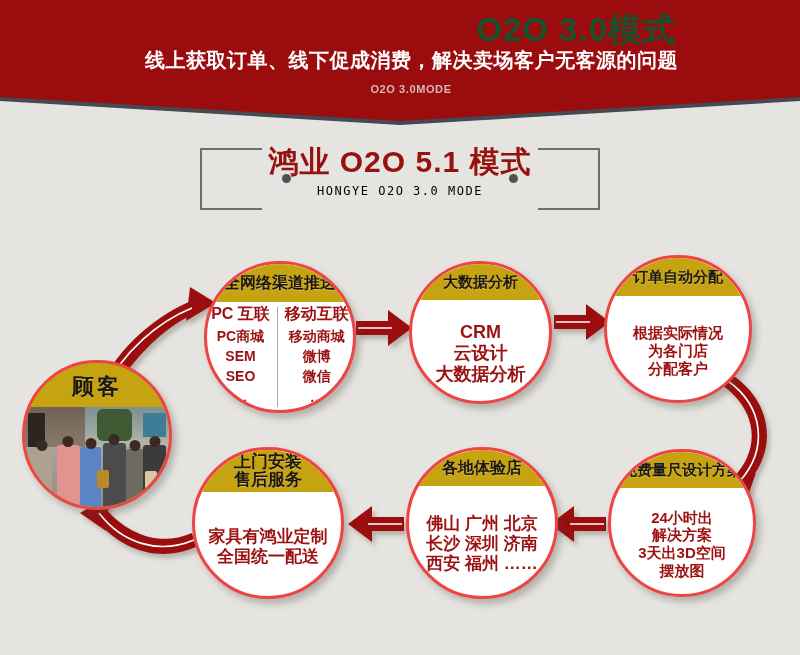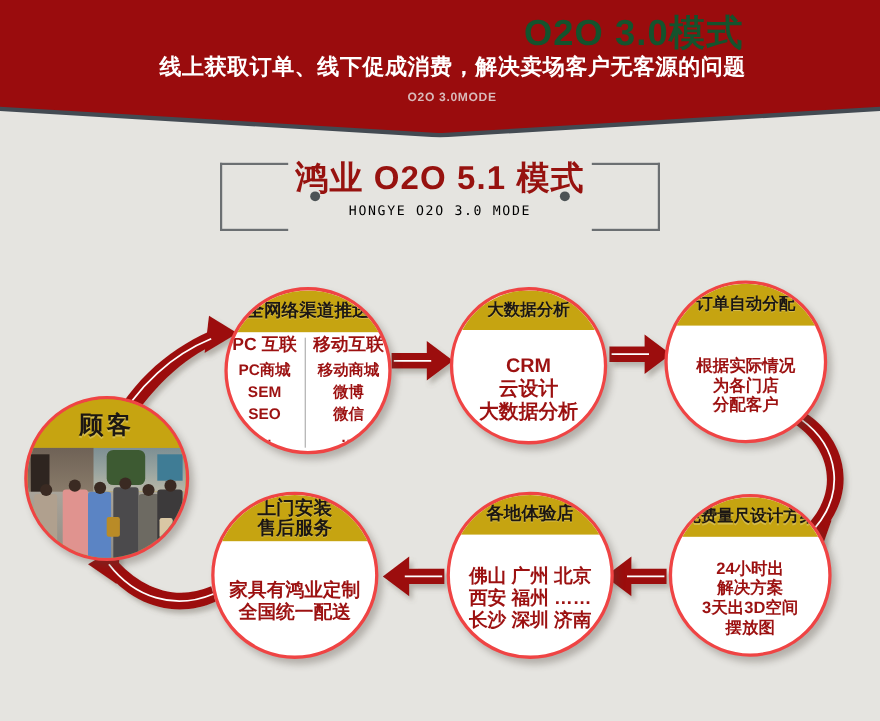--- a/index.html
+++ b/index.html
@@ -311,22 +311,22 @@
         <div>解决方案</div>
         <div>3天出3D空间</div>
         <div>摆放图</div>
       </div>
     </div>
 
     <div class="node" id="n5">
       <div class="cap">各地体验店</div>
       <div class="body">
         <div>佛山 广州 北京</div>
+        <div>长沙 深圳 济南</div>
         <div>西安 福州 ……</div>
-        <div>长沙 深圳 济南</div>
       </div>
     </div>
 
     <div class="node" id="n6">
       <div class="cap">
         <span>上门安装</span>
         <span>售后服务</span>
       </div>
       <div class="body">
         <div>家具有鸿业定制</div>

